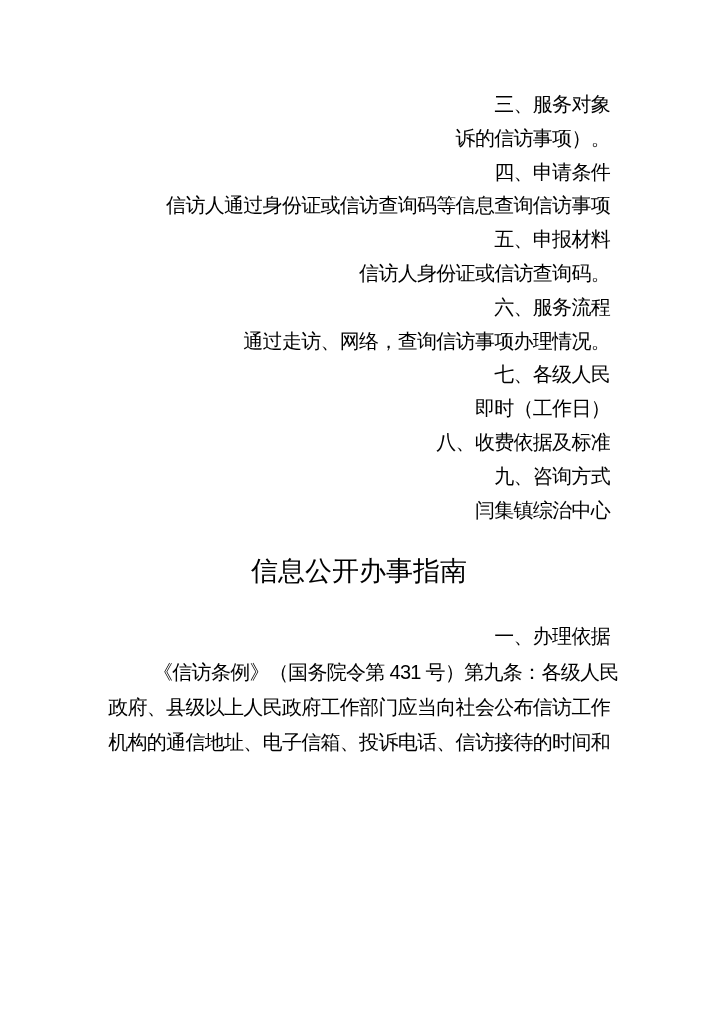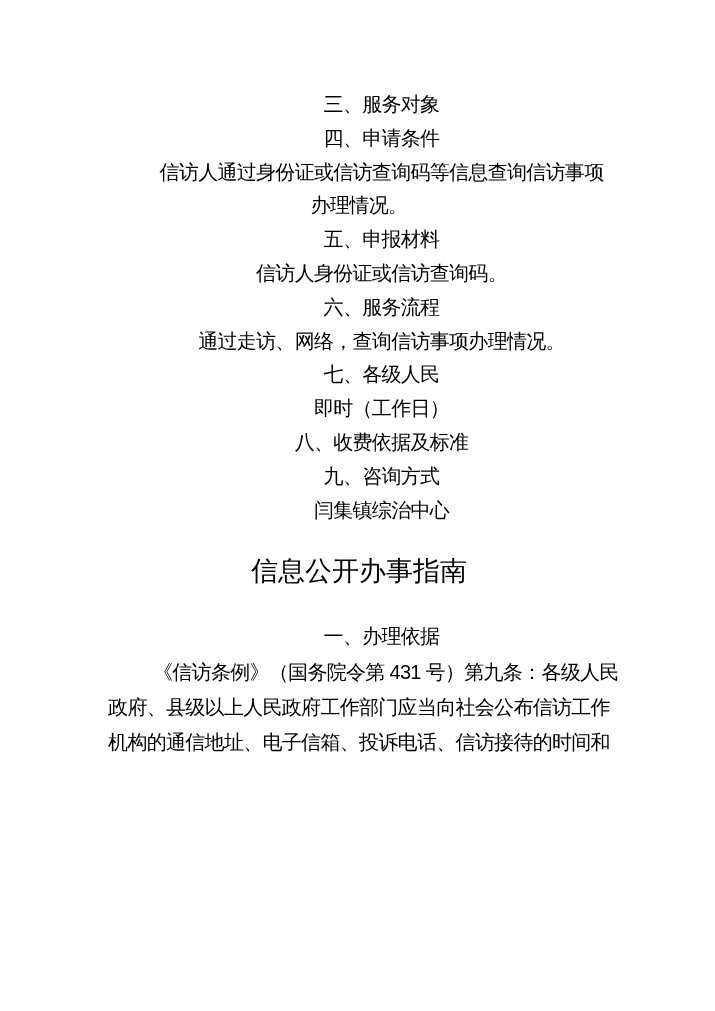--- a/index.html
+++ b/index.html
@@ -24,21 +24,21 @@
   }
   .section-a {
     padding-top: 88px;
   }
   .line {
     margin: 0;
     font-size: 20px;
     line-height: 33.8px;
     letter-spacing: -0.7px;
     white-space: nowrap;
-    text-align: center;
+    text-align: right;
   }
   .indent {
     text-indent: 45px;
   }
   .doc-heading {
     margin: 22px 0 0 0;
     font-size: 27px;
     font-weight: 400;
     line-height: 44px;
     text-align: center;
@@ -53,23 +53,23 @@
   }
 </style>
 </head>
 <body>
 
 <div class="page">
   <div class="content">
 
     <div class="section-a">
       <p class="line indent">三、服务对象</p>
+      <p class="line">诉的信访事项）。</p>
       <p class="line indent">四、申请条件</p>
       <p class="line indent">信访人通过身份证或信访查询码等信息查询信访事项</p>
-      <p class="line">办理情况。</p>
       <p class="line indent">五、申报材料</p>
       <p class="line indent">信访人身份证或信访查询码。</p>
       <p class="line indent">六、服务流程</p>
       <p class="line indent">通过走访、网络，查询信访事项办理情况。</p>
       <p class="line indent">七、各级人民</p>
       <p class="line indent">即时（工作日）</p>
       <p class="line indent">八、收费依据及标准</p>
       <p class="line indent">九、咨询方式</p>
       <p class="line indent">闫集镇综治中心</p>
     </div>

